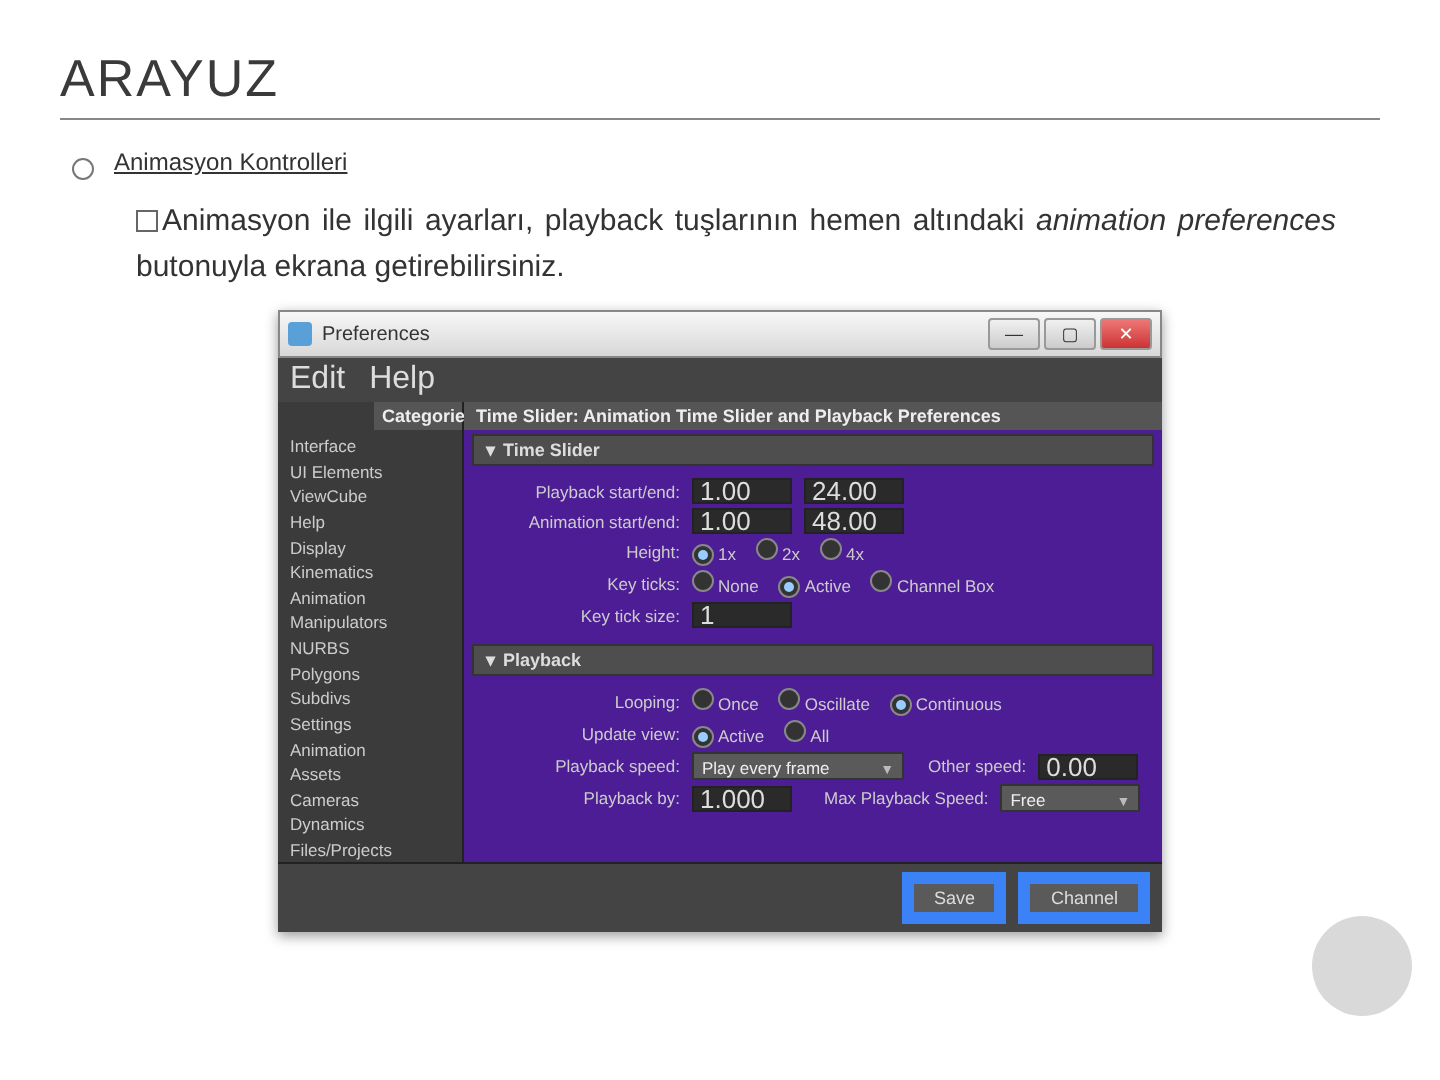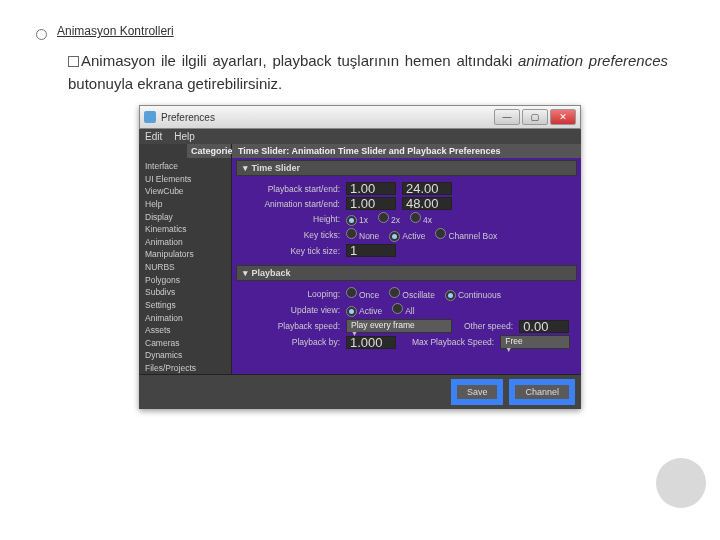--- a/index.html
+++ b/index.html
@@ -91,21 +91,21 @@
     display:flex;align-items:center;justify-content:center;
     font-size:9px;color:#333;
   }
   .win-close { background: linear-gradient(#e77,#c33); color:#fff; }
 
   .menubar {
     background: #444;
     display: flex;
     gap: 12px;
     padding: 2px 6px;
-    font-size: 10px;
+    font-size: 16px;
     color: #ddd;
   }
 
   .prefs-body {
     display: flex;
     background: #444;
     height: 230px;
   }
   .sidebar {
     width: 92px;
@@ -181,23 +181,23 @@
     color:#ddd;
     padding:0 3px;
     font-size:13px;
     display:flex;align-items:center;
   }
   .dropdown {
     width: 96px;
     height: 12px;
     background:#5a5a5a;
     border:1px solid #333;
-    display:flex;align-items:flex-start;justify-content:space-between;
+    display:flex;align-items:flex-end;justify-content:space-between;
     padding:0 4px;
-    font-size:8.5px;color:#eee;flex-direction:column;
+    font-size:8.5px;color:#eee;
   }
   .dropdown .arrow {font-size:7px;color:#bbb;}
   .radio {
     width:9px;height:9px;border-radius:50%;
     border:1px solid #888;background:#333;
     display:inline-flex;align-items:center;justify-content:center;
     margin-right:2px;
   }
   .radio.checked::after{
     content:"";width:5px;height:5px;border-radius:50%;background:#9cf;
@@ -220,20 +220,21 @@
     position:absolute;
     right:14px;bottom:32px;
     width:50px;height:50px;border-radius:50%;
     background:#d9d9d9;
   }
 </style>
 </head>
 <body>
 
 <div class="slide">
+  <div class="title">ARAYUZ</div>
 
   <div class="bullet-row">
     <span class="bullet-circle"></span>
     <span class="bullet-text">Animasyon Kontrolleri</span>
   </div>
 
   <div class="sub-bullet">
     <span class="square"></span><span>Animasyon</span><span> ile ilgili ayarları, playback tuşlarının hemen altındaki </span><em>animation preferences</em><span> butonuyla ekrana getirebilirsiniz.</span>
   </div>
 

